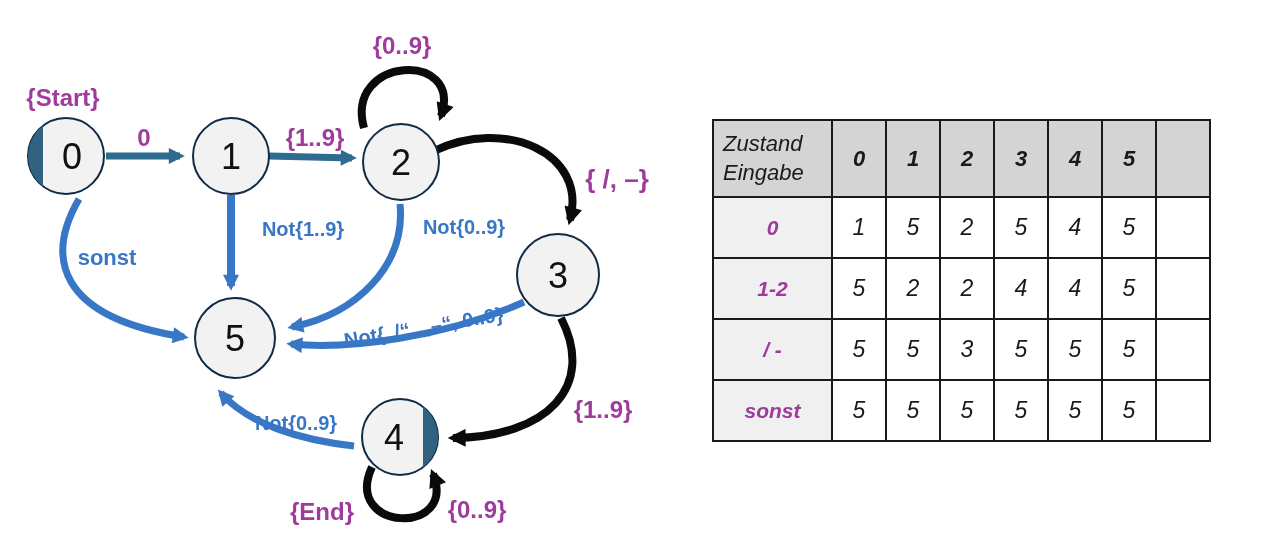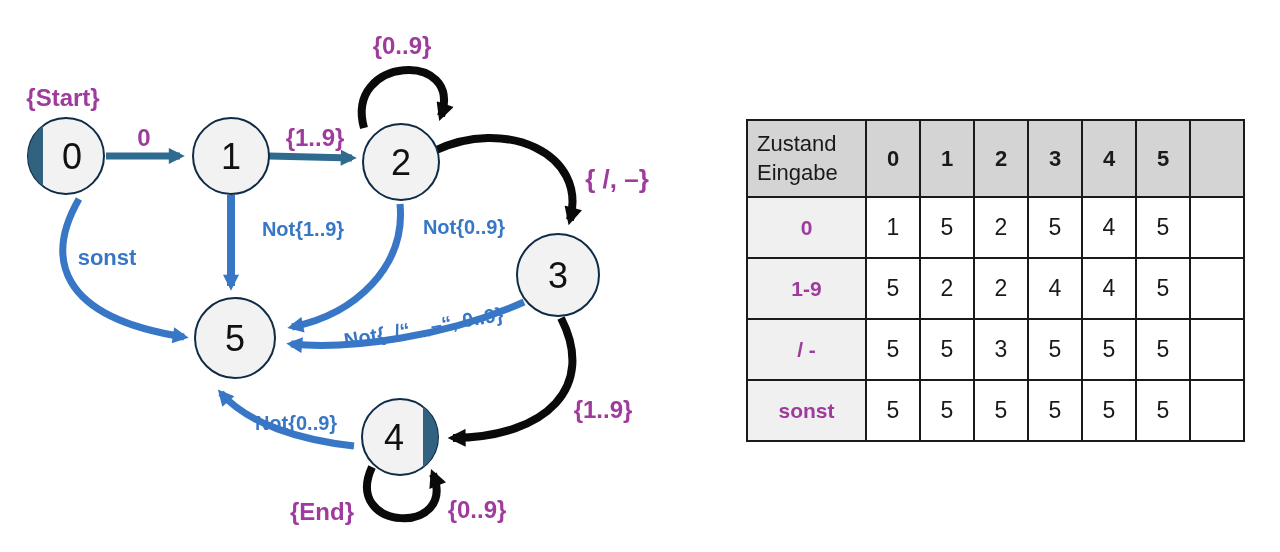--- a/index.html
+++ b/index.html
@@ -8,21 +8,21 @@
   .diagram{position:absolute;left:0;top:0;}
 
   
   .plabel{fill:#9E3B9C;font-weight:700;font-size:24px;}
   .plabel.big{font-size:26px;}
   .blabel{fill:#3876C6;font-weight:700;font-size:20px;}
   .blabel.sonst{font-size:22px;}
   .statenum{fill:#111;font-size:36px;font-weight:400;}
 
   
-  .ttable{position:absolute;left:746px;top:119px;}
+  .ttable{position:absolute;left:712px;top:119px;font-style:italic;}
   .ttable table{border-collapse:collapse;table-layout:fixed;}
   .ttable td,.ttable th{border:2px solid #1a1a1a;text-align:center;vertical-align:middle;
        padding:0;color:#1a1a1a;}
   .ttable thead th{background:#d4d4d4;font-size:22px;font-weight:700;height:75px;}
   .ttable th.corner{text-align:left;font-weight:400;font-size:22px;line-height:1.3;
        padding-left:9px;}
   .ttable tbody tr{height:61px;}
   .ttable tbody th{background:#f0f0f0;color:#9E3B9C;font-size:21px;font-weight:700;}
   .ttable tbody td{background:#ffffff;font-size:23px;font-weight:400;}
 </style>
@@ -133,21 +133,21 @@
           <th>0</th>
           <td>1</td>
           <td>5</td>
           <td>2</td>
           <td>5</td>
           <td>4</td>
           <td>5</td>
           <td></td>
         </tr>
         <tr>
-          <th>1-9</th>
+          <th>1-2</th>
           <td>5</td>
           <td>2</td>
           <td>2</td>
           <td>4</td>
           <td>4</td>
           <td>5</td>
           <td></td>
         </tr>
         <tr>
           <th>/ -</th>

